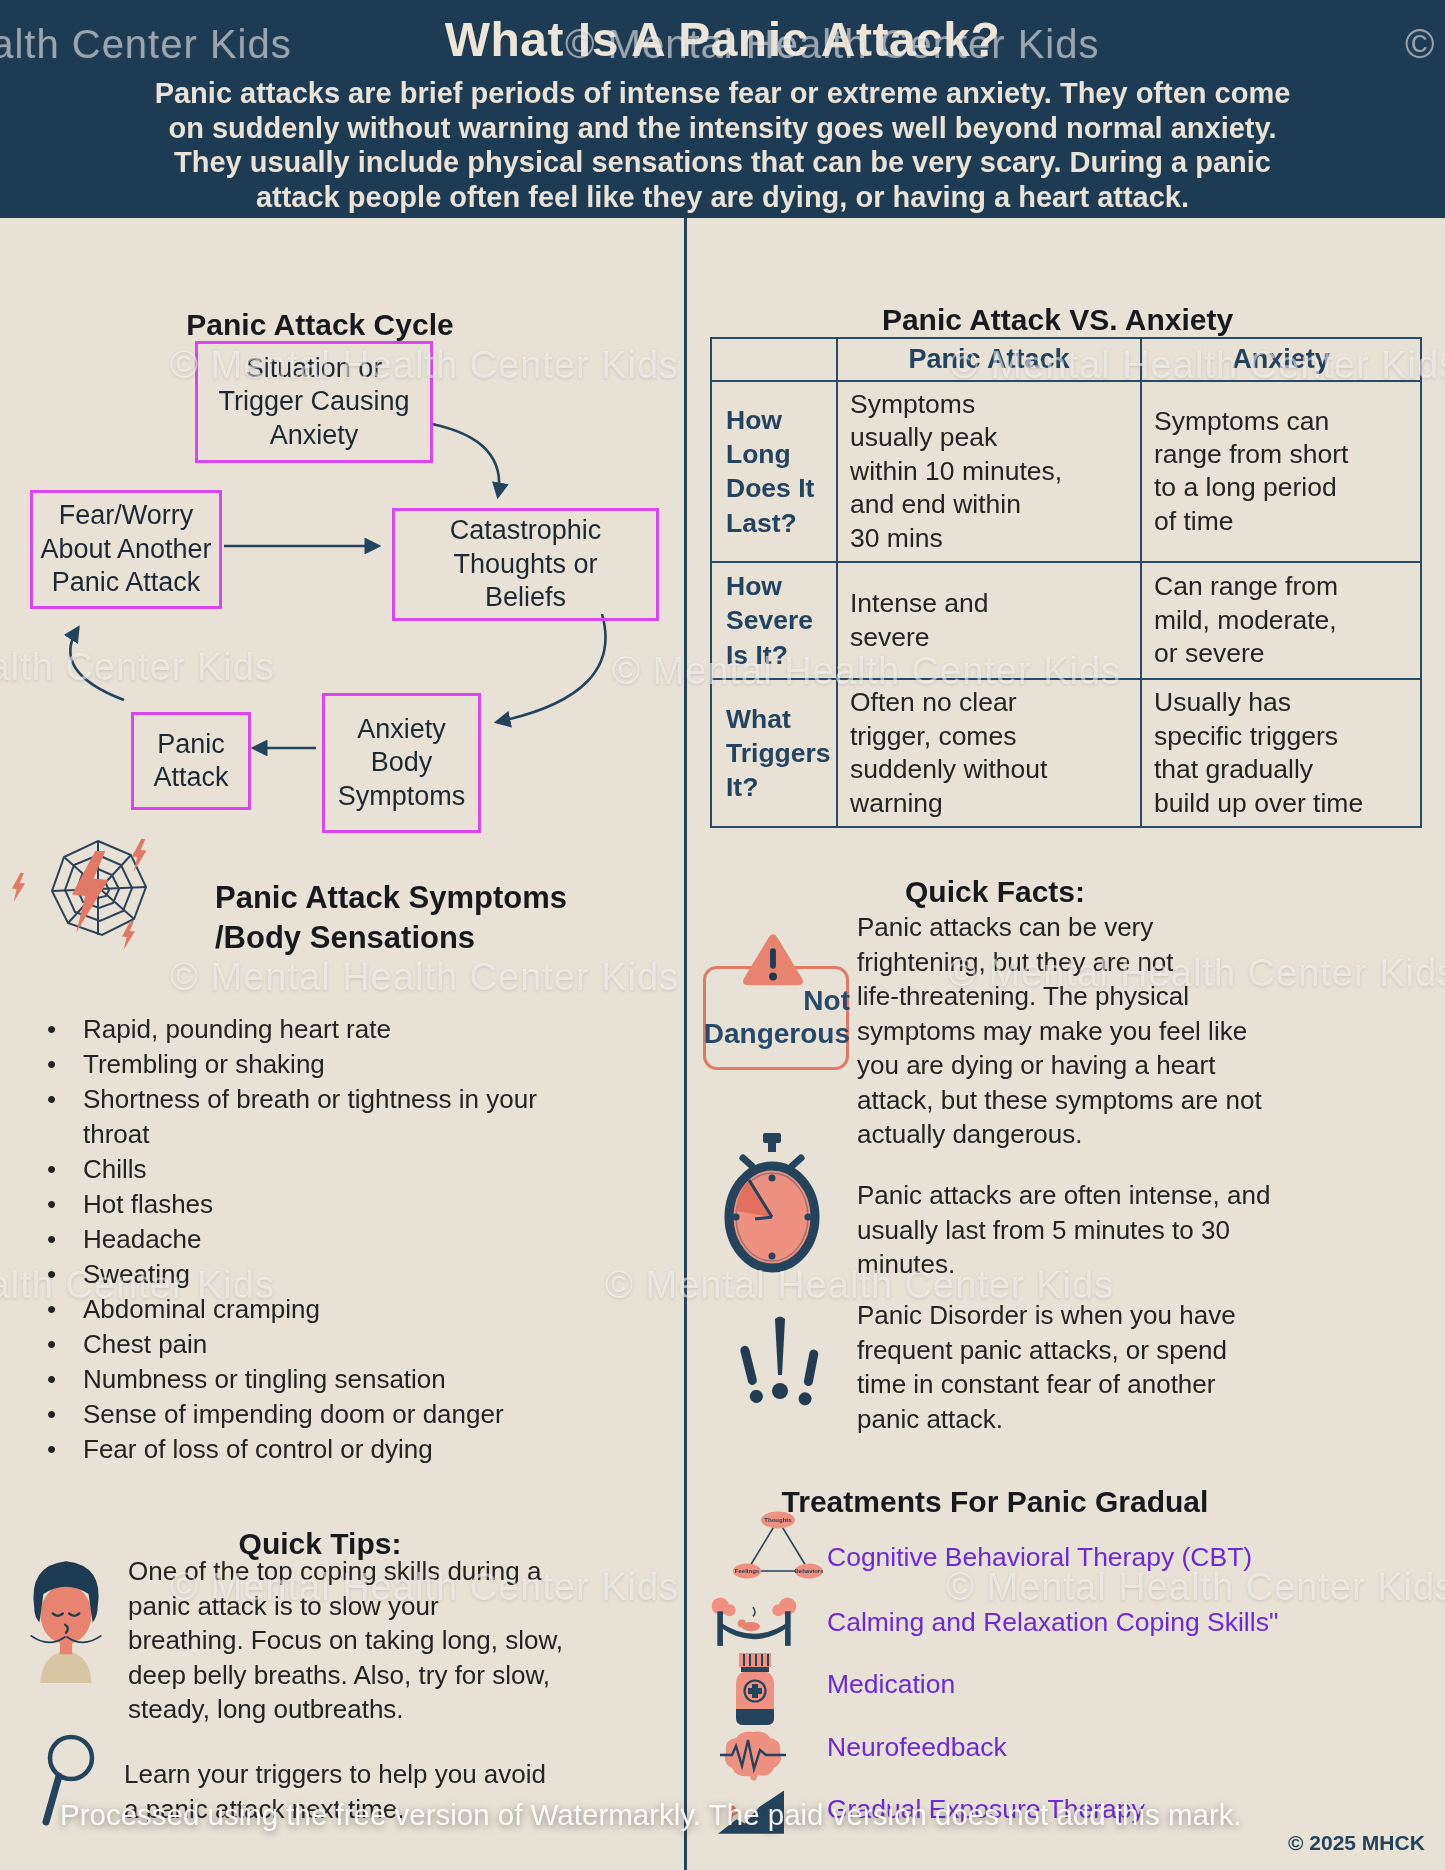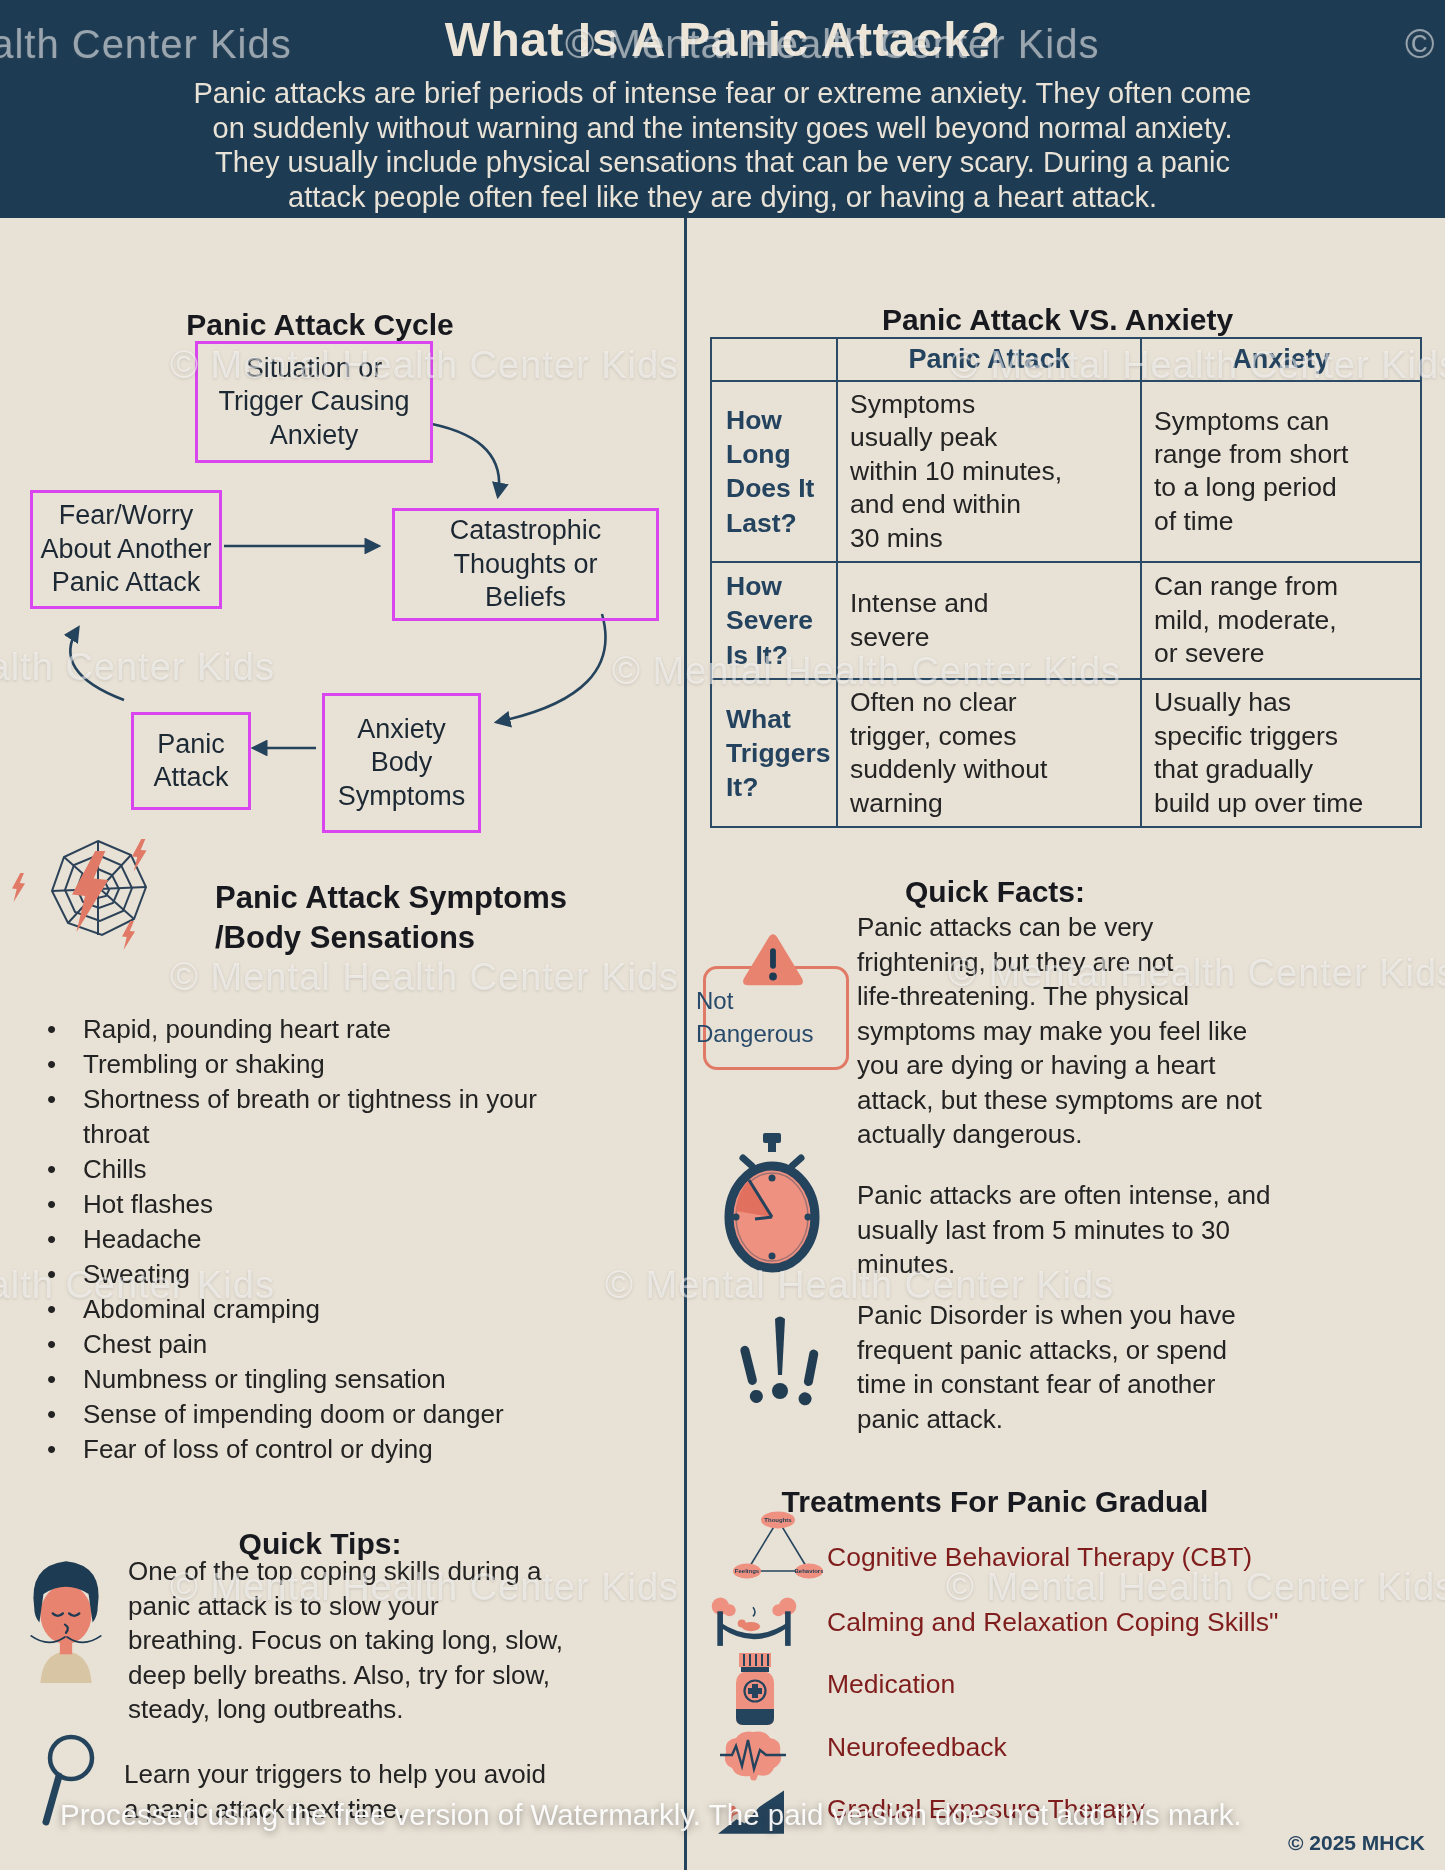--- a/index.html
+++ b/index.html
@@ -5,21 +5,21 @@
   html,body{margin:0;padding:0;background:#cfcabf;}
   #page{
     position:relative;width:1445px;height:1870px;overflow:hidden;
     background:#e8e1d5;font-family:"Liberation Sans",sans-serif;
   }
   
   .hdr{position:absolute;left:0;top:0;width:1445px;height:218px;background:#1d3b53;}
   .hdr-title{position:absolute;left:0;top:12px;width:1445px;text-align:center;
     color:#ece5d8;font-size:48px;font-weight:700;letter-spacing:.5px;}
   .hdr-intro{position:absolute;left:0;top:76px;width:1445px;text-align:center;
-    color:#e9e2d6;font-size:29px;font-weight:400;line-height:34.5px;white-space:pre-line;}
+    color:#e9e2d6;font-size:29px;font-weight:700;line-height:34.5px;white-space:pre-line;}
   .divider{position:absolute;left:684px;top:218px;width:3px;height:1652px;background:#24435c;}
   
   .h2{position:absolute;font-weight:700;color:#17191f;font-size:30px;text-align:center;}
   
   .dbox{position:absolute;border:3px solid #d946ef;display:flex;align-items:center;justify-content:center;
     text-align:center;white-space:pre-line;color:#1c2833;font-size:27px;line-height:1.24;}
   .cycle-arrows{position:absolute;left:0;top:260px;width:700px;height:520px;}
   
   .h-symptoms{position:absolute;left:215px;top:852px;font-size:31px;font-weight:700;color:#17191f;
     line-height:40px;white-space:pre-line;text-align:left;}
@@ -29,25 +29,25 @@
   
   .para{position:absolute;font-size:26px;line-height:34.5px;color:#232323;white-space:pre-line;}
   
   .vs-table{position:absolute;left:710px;top:337px;width:710px;border-collapse:collapse;table-layout:fixed;}
   .vs-table th,.vs-table td{border:2px solid #2a4a66;}
   .vs-table th{color:#24435f;font-weight:700;font-size:27px;height:39px;text-align:center;}
   .vs-table td{font-size:26.5px;color:#242424;padding:6px 12px;line-height:1.26;vertical-align:middle;white-space:pre-line;}
   .vs-table td.lbl{color:#24435f;font-weight:700;padding-left:14px;line-height:1.3;white-space:normal;}
   
   .badge-box{position:absolute;left:703px;top:966px;width:140px;height:98px;border:3px solid #e07a66;border-radius:14px;}
-  .badge-label{position:absolute;left:696px;top:984px;width:154px;text-align:left;color:#27496a;
-    font-size:24px;font-weight:400;line-height:33px;white-space:pre-line;}
+  .badge-label{position:absolute;left:696px;top:984px;width:154px;text-align:right;color:#27496a;
+    font-size:28px;font-weight:700;line-height:33px;white-space:pre-line;}
   .badge-tri{position:absolute;left:740px;top:932px;}
   
-  .treat-label{position:absolute;left:827px;font-size:26.5px;color:#7f1d1d;}
+  .treat-label{position:absolute;left:827px;font-size:26.5px;color:#6d28d9;}
   
   .wm{position:absolute;font-size:38px;color:rgba(255,255,255,0.52);letter-spacing:1px;
       text-shadow:0 1px 3px rgba(110,110,110,0.25);pointer-events:none;z-index:40;white-space:nowrap;}
   .wm-big{font-size:40px;}
   .wm-bottom{position:absolute;left:60px;top:1798px;font-size:29.5px;font-weight:500;
       color:rgba(255,255,255,0.92);text-shadow:0 2px 7px rgba(55,55,55,0.55);pointer-events:none;z-index:41;white-space:nowrap;}
   .mhck{position:absolute;left:1288px;top:1831px;font-size:21px;font-weight:700;color:#24435f;}
   .icon{position:absolute;}
 </style>
 </head>

